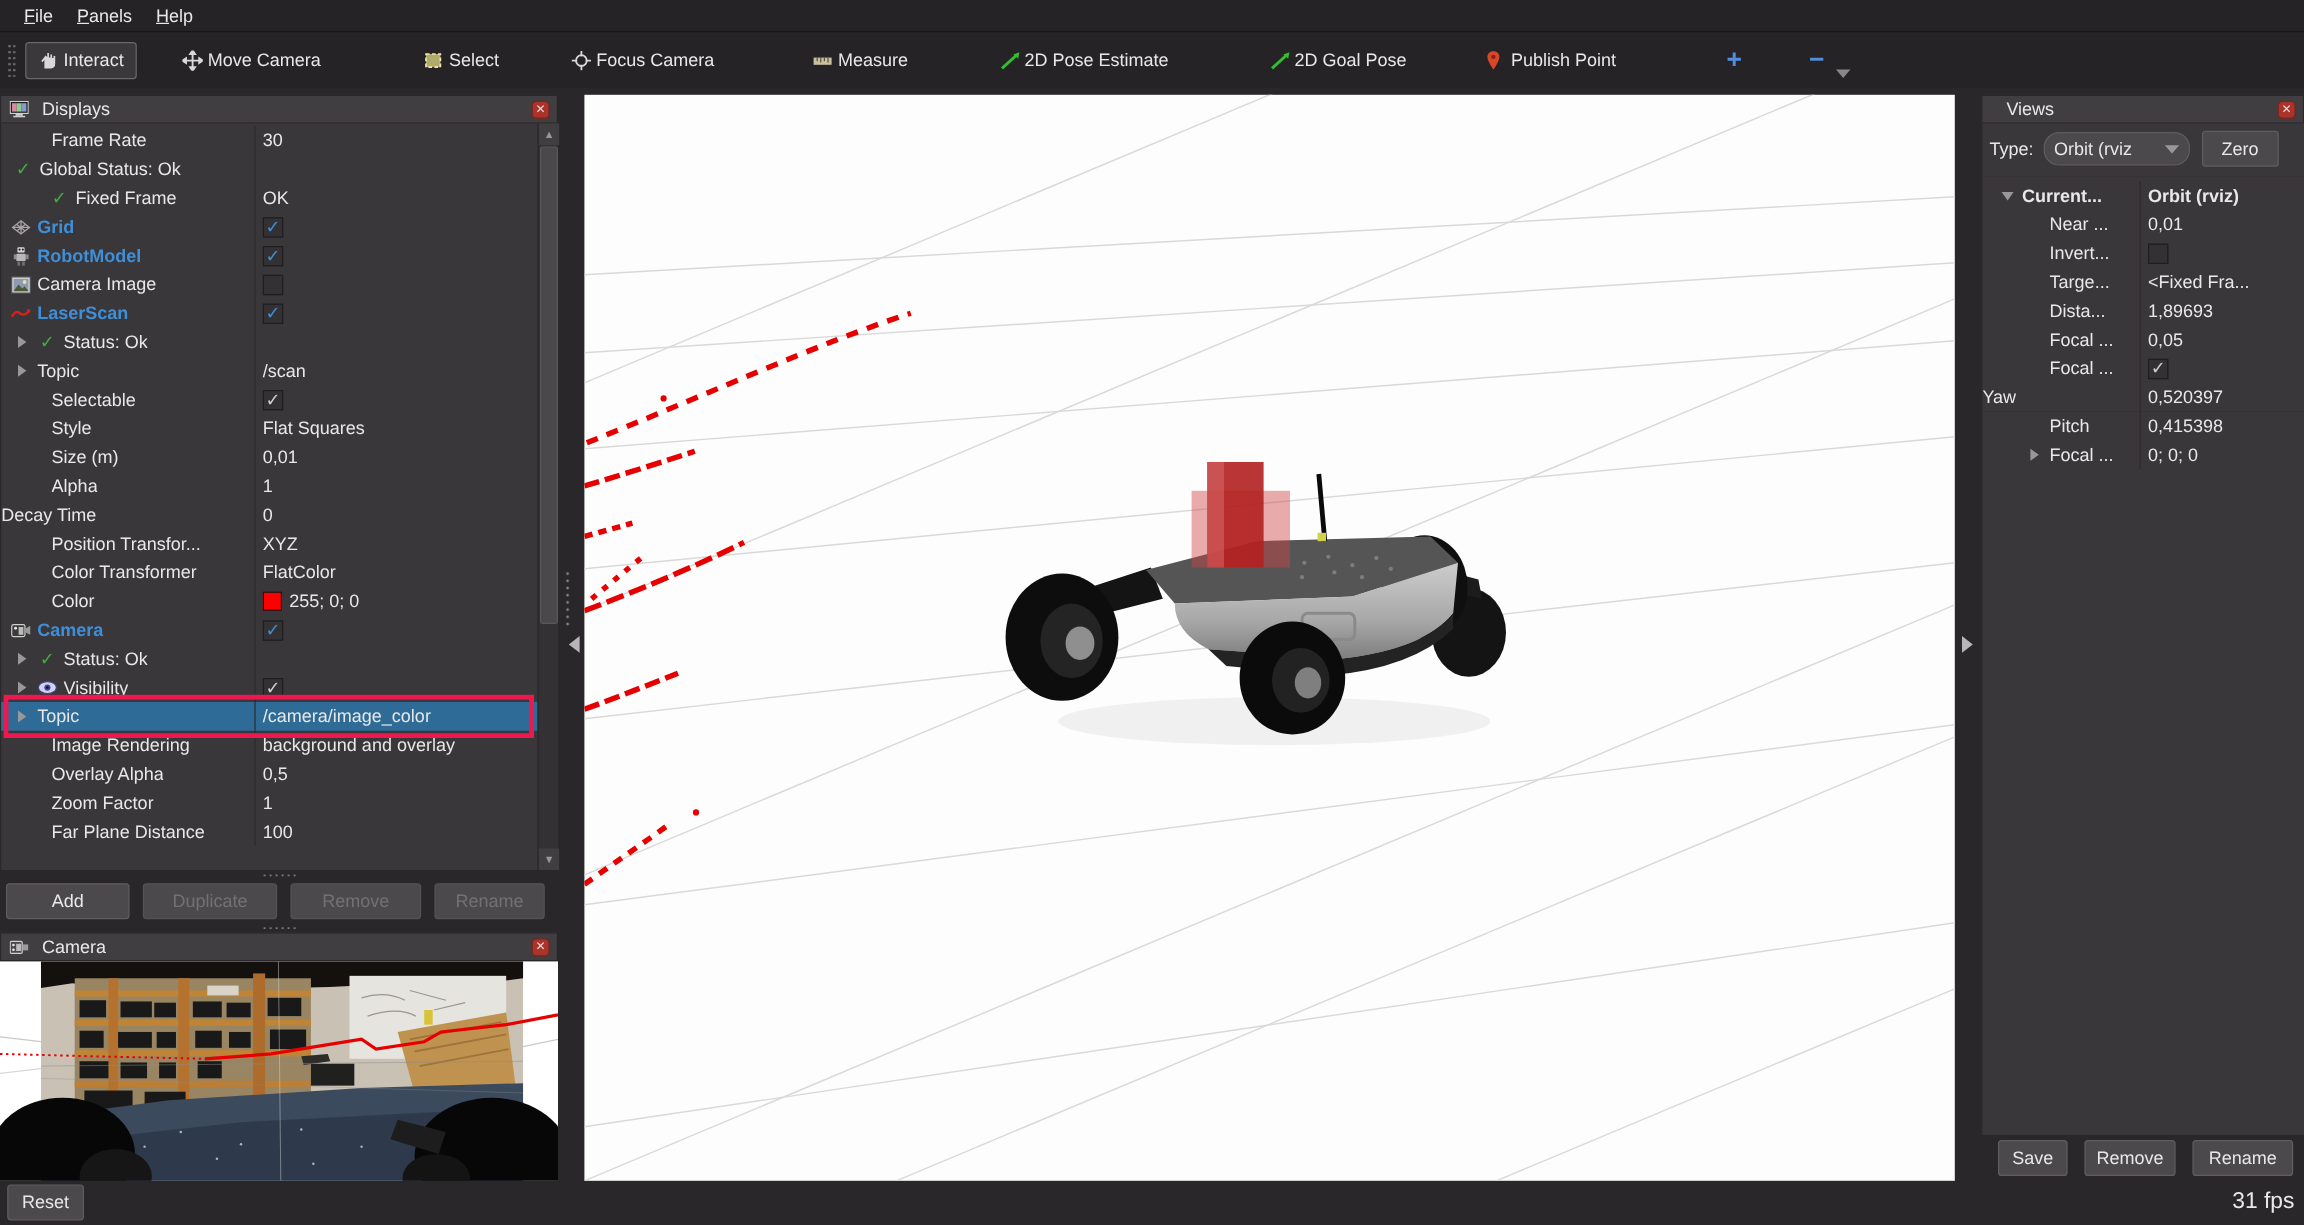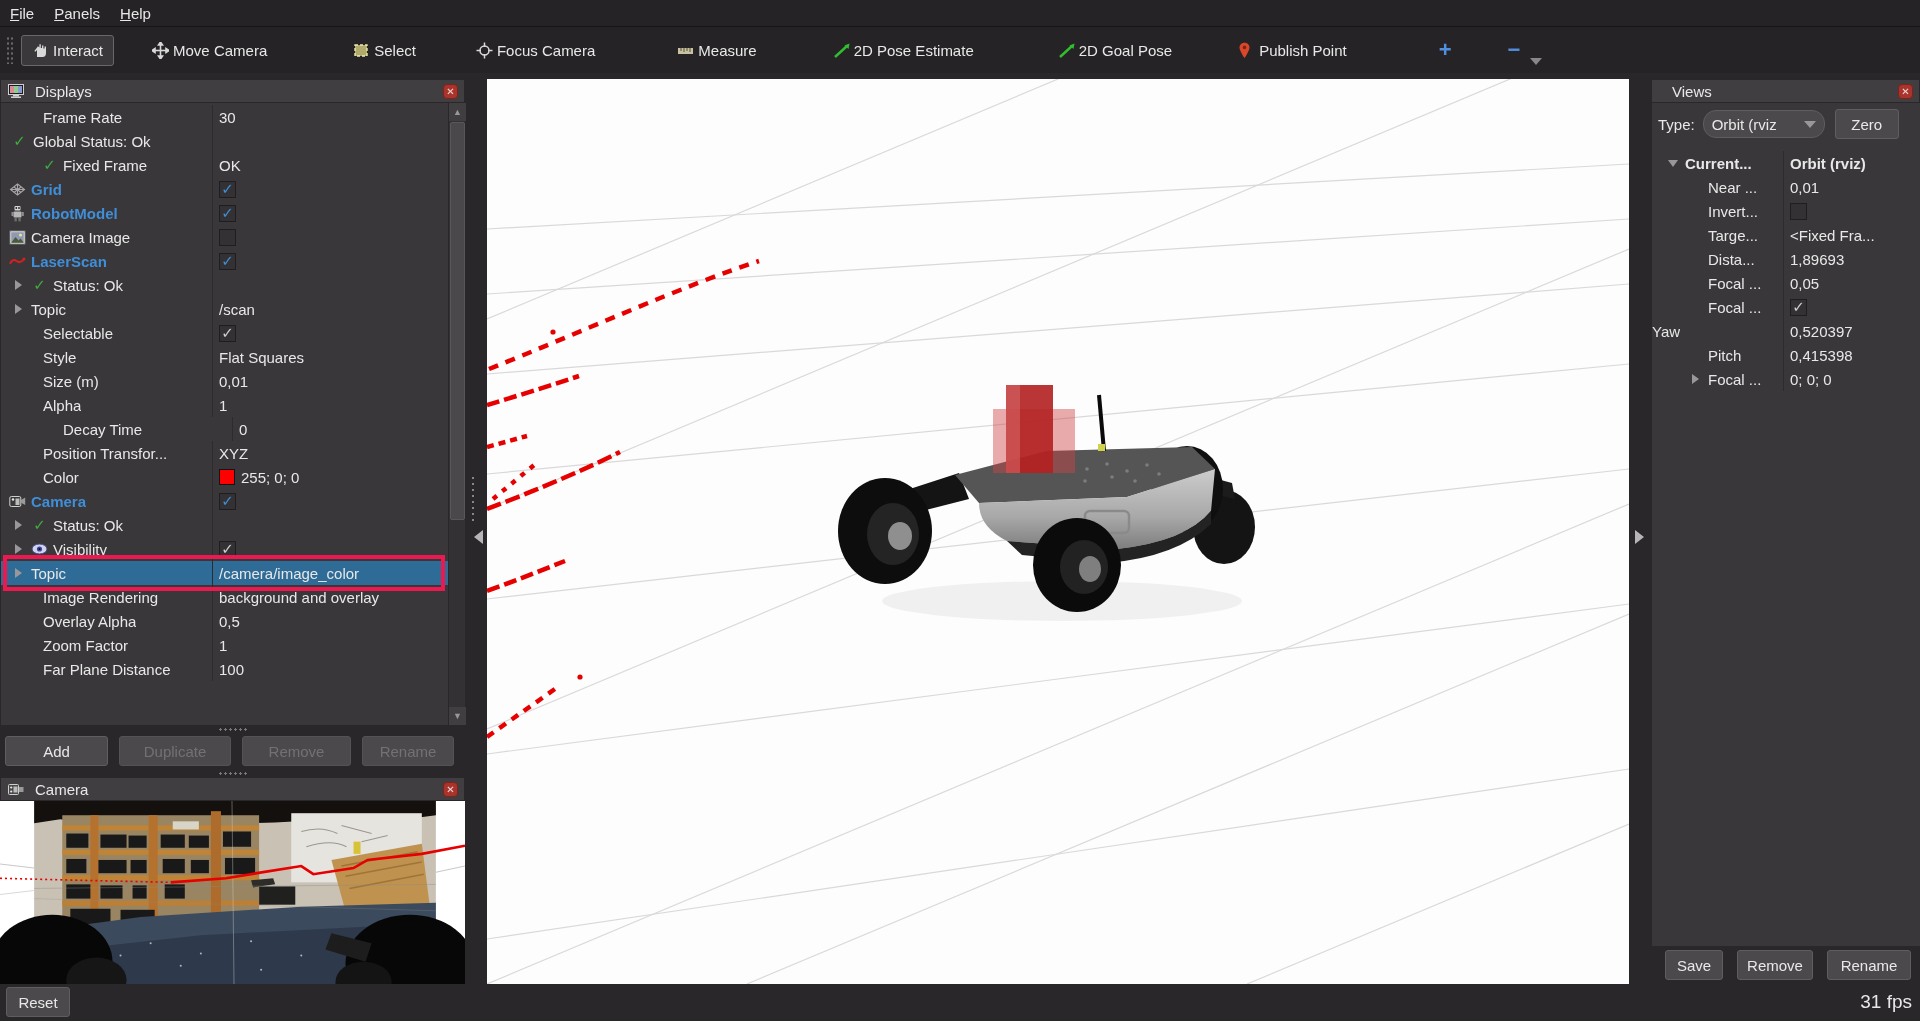--- a/index.html
+++ b/index.html
@@ -4,21 +4,21 @@
 <style>
   * { margin:0; padding:0; box-sizing:border-box; }
   html,body { width:1920px; height:1021px; overflow:hidden; }
   body {
     font-family:"Liberation Sans","DejaVu Sans",sans-serif;
     font-size:15px; color:var(--text,#e8e8e8);
     background:var(--window_bg,#2a272a);
   }
   
   .menubar { height:27px; background:var(--bar_bg,#262326); display:flex; align-items:center;
-             padding-left:0; border-bottom:1px solid #161316; }
+             padding-left:10px; border-bottom:1px solid #161316; }
   .menu-item { padding:3px 10px; cursor:default; }
   .menu-item u { text-decoration:underline; }
   
   .toolbar { height:46px; background:var(--bar_bg,#262326); display:flex; align-items:center; padding-left:6px; }
   .tb-handle { width:7px; height:28px; margin-right:8px;
       background-image:radial-gradient(circle, #6a676a 1px, transparent 1.3px);
       background-size:4px 5px; }
   .tool { display:flex; align-items:center; gap:4px; padding:6px 10px; border-radius:3px; white-space:nowrap; }
   .tool.active { background:#3b383b; border:1px solid #6a676a; }
   .tool .ticon16 { width:17px; height:17px; display:inline-block; }
@@ -339,33 +339,41 @@
           </div>
           <div class="trow">
             <div class="cell-l" style="padding-left: 42px;">
               <span class="lab">Alpha</span>
             </div>
             <div class="cell-r">
               <span class="val">1</span>
             </div>
           </div>
           <div class="trow">
-            <div class="cell-l" style="padding-left: 42px; margin-left: 20px;">
+            <div class="cell-l" style="">
               <span class="lab">Decay Time</span>
             </div>
             <div class="cell-r">
               <span class="val">0</span>
             </div>
           </div>
           <div class="trow">
             <div class="cell-l" style="padding-left: 42px;">
               <span class="lab">Position Transfor...</span>
             </div>
             <div class="cell-r">
               <span class="val">XYZ</span>
+            </div>
+          </div>
+          <div class="trow">
+            <div class="cell-l" style="padding-left: 42px;">
+              <span class="lab">Color Transformer</span>
+            </div>
+            <div class="cell-r">
+              <span class="val">FlatColor</span>
             </div>
           </div>
           <div class="trow">
             <div class="cell-l" style="padding-left: 42px;">
               <span class="lab">Color</span>
             </div>
             <div class="cell-r">
               <span class="swatch" style="background: rgb(255, 0, 0);"></span>
               <span class="val">255; 0; 0</span>
             </div>

